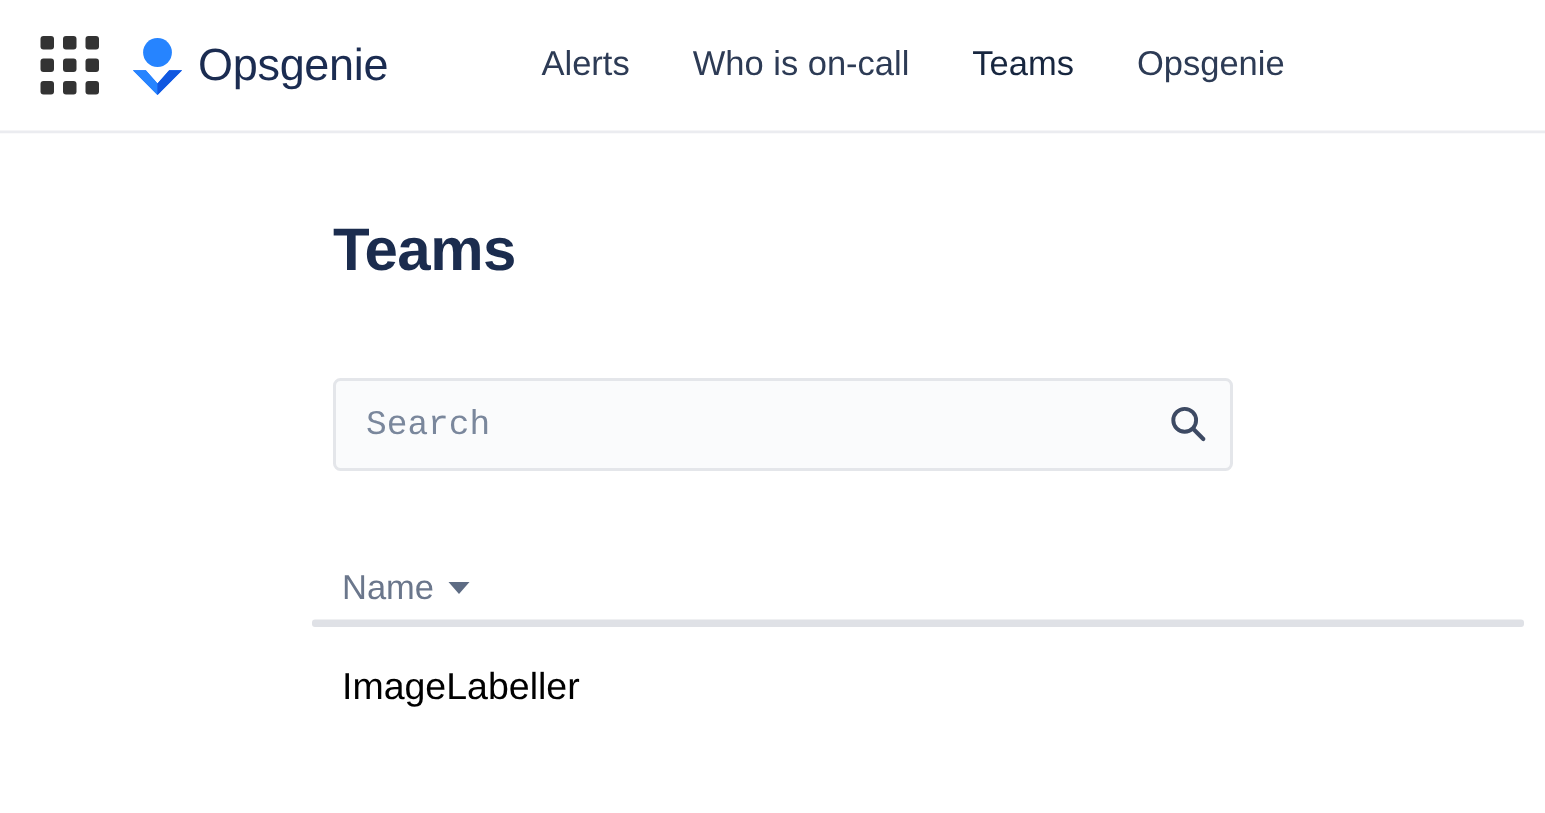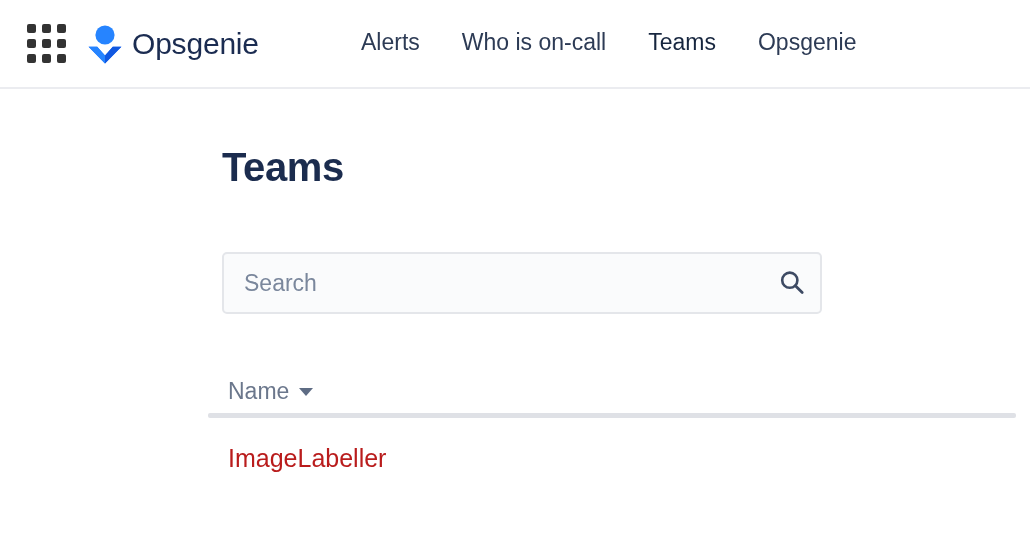--- a/index.html
+++ b/index.html
@@ -167,21 +167,21 @@
     border-radius: 5px;
     box-sizing: border-box;
     display: flex;
     align-items: center;
   }
   .search-input {
     flex: 1 1 auto;
     border: none;
     outline: none;
     background: transparent;
-    font-family: Liberation Sans, sans-serif;
+    font-family: Liberation Mono, monospace;
     font-size: 23px;
     color: #253858;
     padding: 0 0 0 20px;
     height: 100%;
     box-sizing: border-box;
   }
   .search-input::placeholder {
     color: #7a879c;
     opacity: 1;
   }
@@ -234,21 +234,21 @@
     width: 100%;
   }
   .table-row {
     display: flex;
     align-items: center;
     padding: 28px 0 0 20px;
     cursor: pointer;
   }
   .row-name {
     font-size: 25px;
-    color: #b91c1c;
+    color: #000000;
     line-height: 1;
   }
 </style>
 </head>
 <body>
 
 <div id="app">
 
   <div class="topnav">
 

